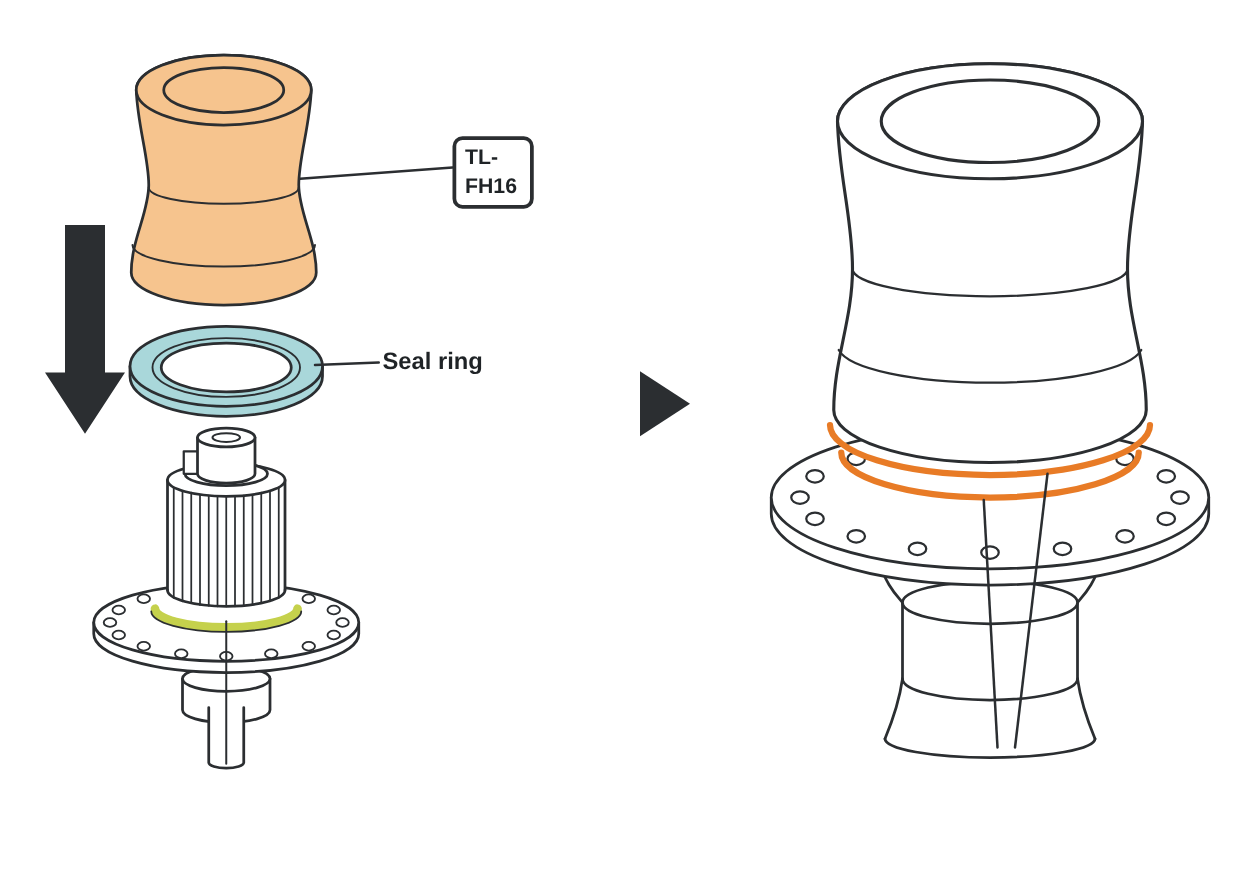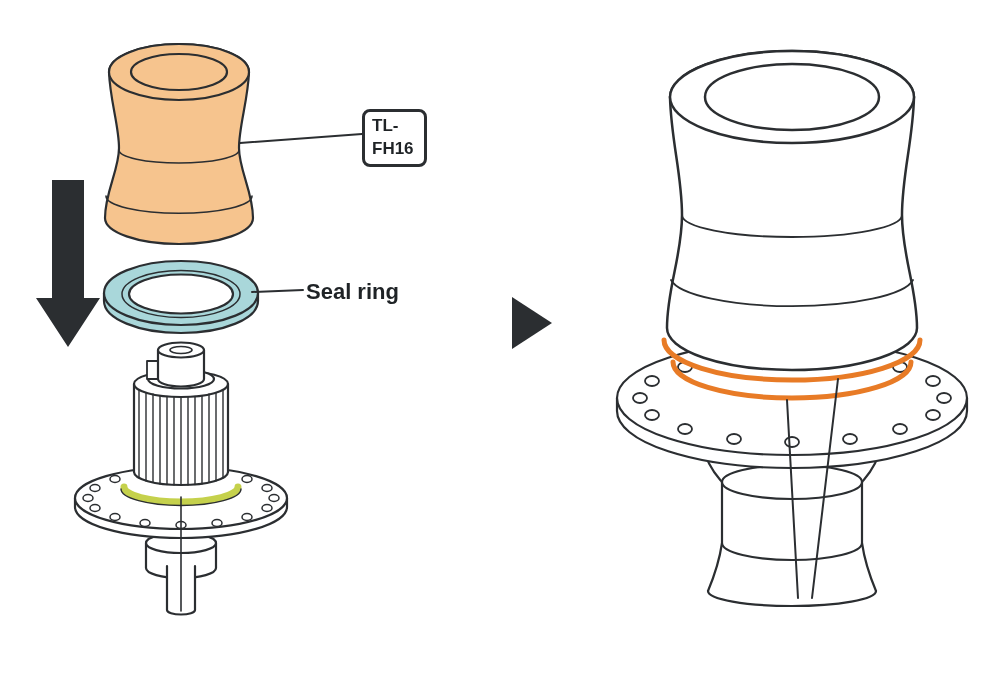--- a/index.html
+++ b/index.html
@@ -1,21 +1,21 @@
 <!DOCTYPE html>
 <html><head>
 <meta charset="utf-8">
 <style>
   *{margin:0;padding:0;box-sizing:border-box}
   html,body{width:1000px;height:698px;background:#fff;overflow:hidden}
   .stage{position:relative;width:816px;height:698px;background:#fff;
          font-family:"Liberation Sans","DejaVu Sans",sans-serif}
   .art{position:absolute;left:0;top:0;width:1000px;height:698px}
   .label{position:absolute;font-weight:700;color:#1f2326;white-space:nowrap}
-  .seal-label{left:306px;top:279px;font-size:22px}
+  .seal-label{left:306px;top:279px;font-size:19px}
   .guide-label{left:640px;top:603px;font-size:21px}
   .tool-code-box{position:absolute;left:362px;top:109px;width:65px;height:58px;
     border:3px solid #2b2e31;border-radius:8px;background:#fff;
     padding:3px 7px;font-weight:700;font-size:17px;line-height:1.35;color:#1f2326}
 </style>
 </head>
 <body>
 
 <div class="stage">
 

